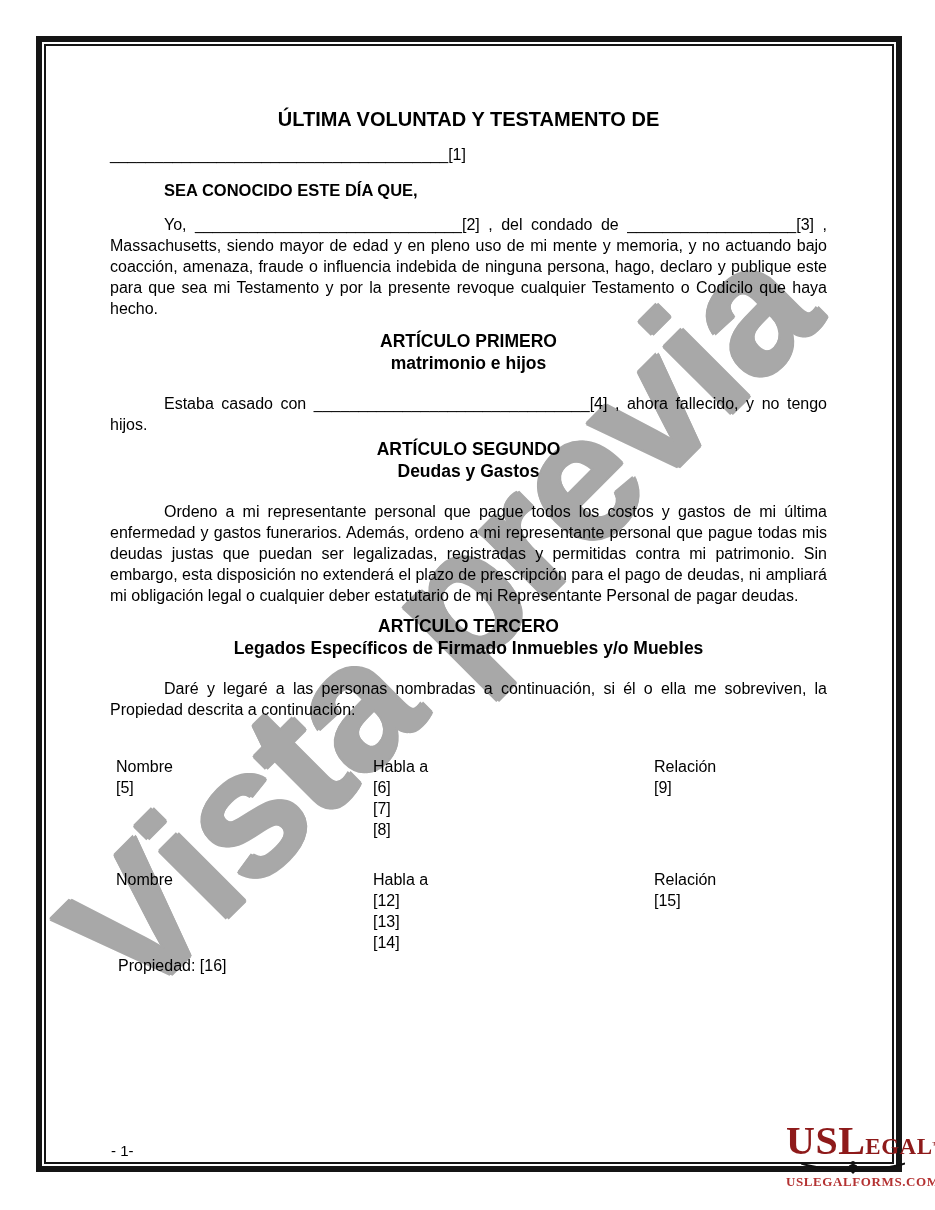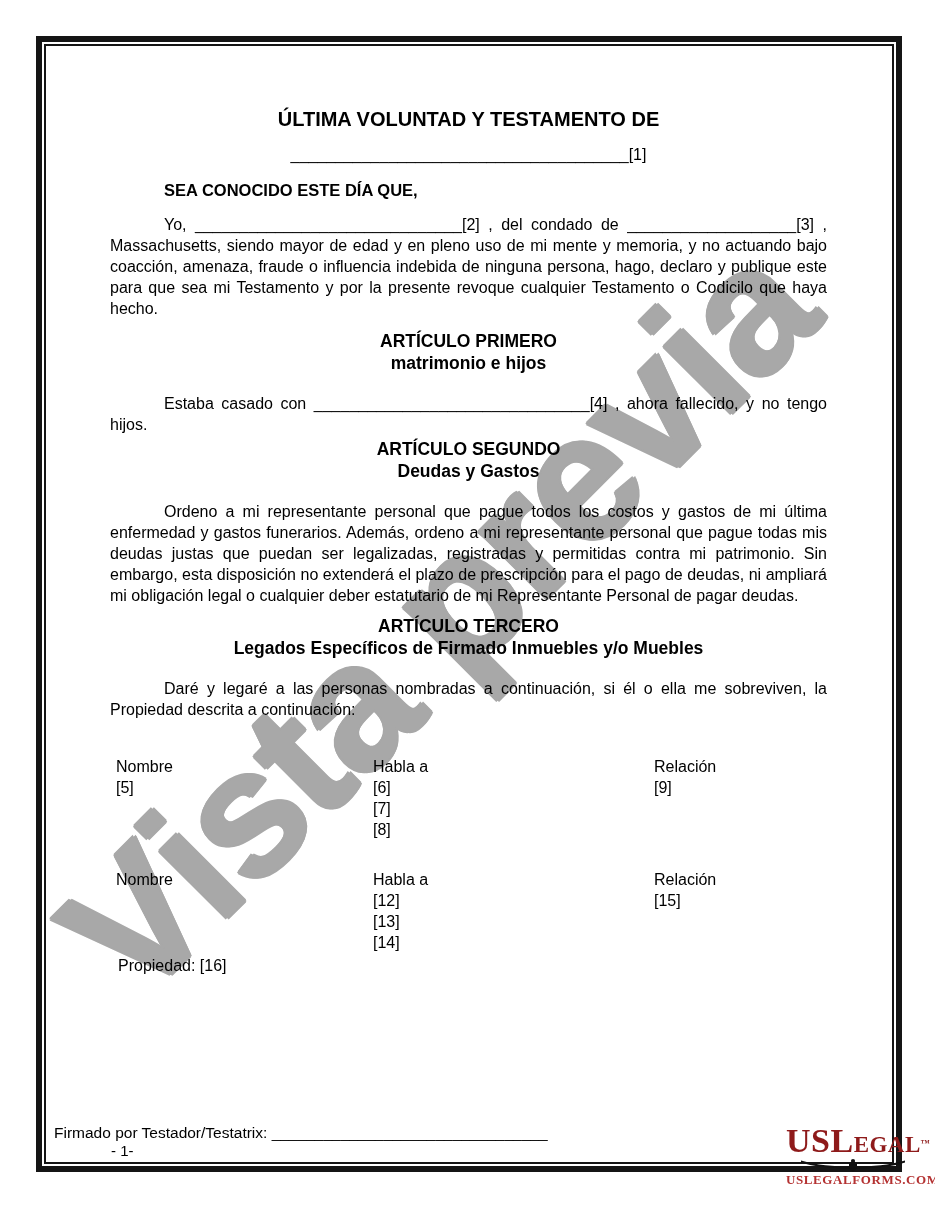--- a/index.html
+++ b/index.html
@@ -45,21 +45,21 @@
 
   .content {
     position: relative; z-index: 2;
     padding: 62px 65px 0 64px;
     font-size: 16px; line-height: 21px;
   }
   .doc-title {
     margin: 0; text-align: center;
     font-size: 20px; font-weight: bold; line-height: 22px;
   }
-  .name-line { text-align: center; margin-top: 14px; }
+  .name-line { text-align: left; margin-top: 14px; }
   .salutation {
     font-weight: bold; font-size: 16.5px;
     margin-top: 15px; text-indent: 54px;
   }
   .par {
     margin: 13px 0 0 0;
     text-align: justify; text-indent: 54px;
   }
   .art-head {
     margin: 0; text-align: center; font-weight: bold;
@@ -86,21 +86,21 @@
 
   .uslegal {
     position: absolute; left: 786px; top: 1128px; width: 134px;
     z-index: 10; text-align: center; cursor: pointer;
   }
   .uslegal-text {
     font-family: "Liberation Serif", serif;
     color: #8e1a1a; font-weight: 600;
     line-height: 26px; white-space: nowrap; letter-spacing: 0.5px;
   }
-  .uslegal-text .big   { font-size: 34px; }
+  .uslegal-text .big   { font-size: 40px; }
   .uslegal-text .small { font-size: 23px; }
   .uslegal-text .tm    { font-size: 9px; vertical-align: super; letter-spacing: 0; }
   .uslegal-eagle { margin-top: -3px; line-height: 0; }
   .uslegal-site {
     font-family: "Liberation Serif", serif;
     font-size: 13px; font-weight: bold;
     color: #b43232; letter-spacing: 0.6px; margin-top: 0px;
     white-space: nowrap;
   }
 </style>
@@ -170,24 +170,20 @@
               <div>Relación</div>
               <div>[15]</div>
             </div>
           </div>
           <div class="beq-prop">Propiedad: [16]</div>
         </div>
 
       </div>
 
       <div class="footer">
-        <div>
-          <span>Firmado por Testador/Testatrix:</span>
-          <span>________________________________</span>
-        </div>
         <div class="page-number">- 1-</div>
       </div>
 
     </div>
   </div>
 
   <div class="uslegal">
     <div class="uslegal-text">
       <span class="big">USL</span><span class="small">EGAL</span><span class="tm">™</span>
     </div>

